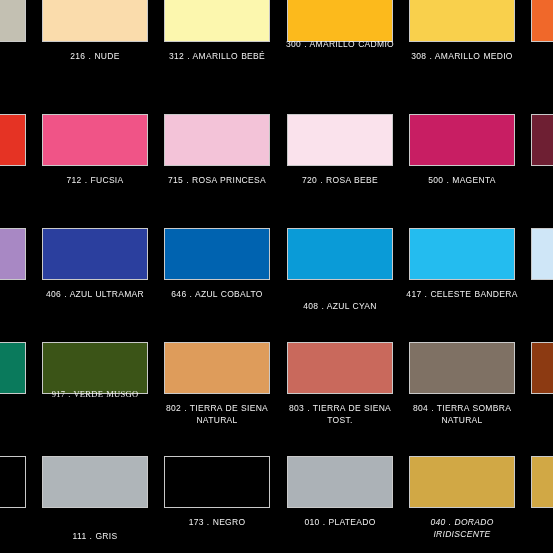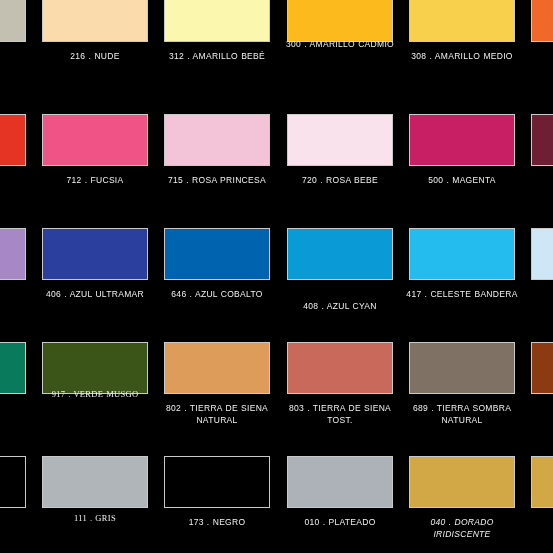--- a/index.html
+++ b/index.html
@@ -140,33 +140,33 @@
     <div class="swatch-cell" style="left: 164px; top: 342px;">
       <div class="swatch-chip" style="background: rgb(222, 156, 91); border-color: rgb(201, 201, 201); width: 106px; height: 52px;"></div>
       <div class="swatch-label" style="color: rgb(242, 242, 242); top: 60px;">802 . TIERRA DE SIENA NATURAL</div>
     </div>
     <div class="swatch-cell" style="left: 287px; top: 342px;">
       <div class="swatch-chip" style="background: rgb(201, 105, 92); border-color: rgb(201, 201, 201); width: 106px; height: 52px;"></div>
       <div class="swatch-label" style="color: rgb(242, 242, 242); top: 60px;">803 . TIERRA DE SIENA TOST.</div>
     </div>
     <div class="swatch-cell" style="left: 409px; top: 342px;">
       <div class="swatch-chip" style="background: rgb(127, 113, 100); border-color: rgb(201, 201, 201); width: 106px; height: 52px;"></div>
-      <div class="swatch-label" style="color: rgb(242, 242, 242); top: 60px;">689 . TIERRA SOMBRA NATURAL</div>
+      <div class="swatch-label" style="color: rgb(242, 242, 242); top: 60px;">804 . TIERRA SOMBRA NATURAL</div>
     </div>
     <div class="swatch-cell" style="left: 531px; top: 342px;">
       <div class="swatch-chip" style="background: rgb(140, 58, 18); border-color: rgb(201, 201, 201); width: 106px; height: 52px;"></div>
       <div class="swatch-label" style="color: rgb(242, 242, 242); top: 60px;">805</div>
     </div>
     <div class="swatch-cell" style="left: -80px; top: 456px;">
       <div class="swatch-chip" style="background: rgb(0, 0, 0); border-color: rgb(201, 201, 201); width: 106px; height: 52px;"></div>
       <div class="swatch-label" style="color: rgb(242, 242, 242); top: 60px;"></div>
     </div>
     <div class="swatch-cell" style="left: 42px; top: 456px;">
       <div class="swatch-chip" style="background: rgb(175, 181, 185); border-color: rgb(201, 201, 201); width: 106px; height: 52px;"></div>
-      <div class="swatch-label" style="color: rgb(242, 242, 242); top: 56px; font-family: Liberation Serif, serif;">111 . GRIS</div>
+      <div class="swatch-label" style="color: rgb(242, 242, 242); top: 74px;">111 . GRIS</div>
     </div>
     <div class="swatch-cell" style="left: 164px; top: 456px;">
       <div class="swatch-chip" style="background: rgb(0, 0, 0); border-color: rgb(201, 201, 201); width: 106px; height: 52px;"></div>
       <div class="swatch-label" style="color: rgb(242, 242, 242); top: 60px;">173 . NEGRO</div>
     </div>
     <div class="swatch-cell" style="left: 287px; top: 456px;">
       <div class="swatch-chip" style="background: rgb(172, 178, 183); border-color: rgb(201, 201, 201); width: 106px; height: 52px;"></div>
       <div class="swatch-label" style="color: rgb(242, 242, 242); top: 60px;">010 . PLATEADO</div>
     </div>
     <div class="swatch-cell" style="left: 409px; top: 456px;">

